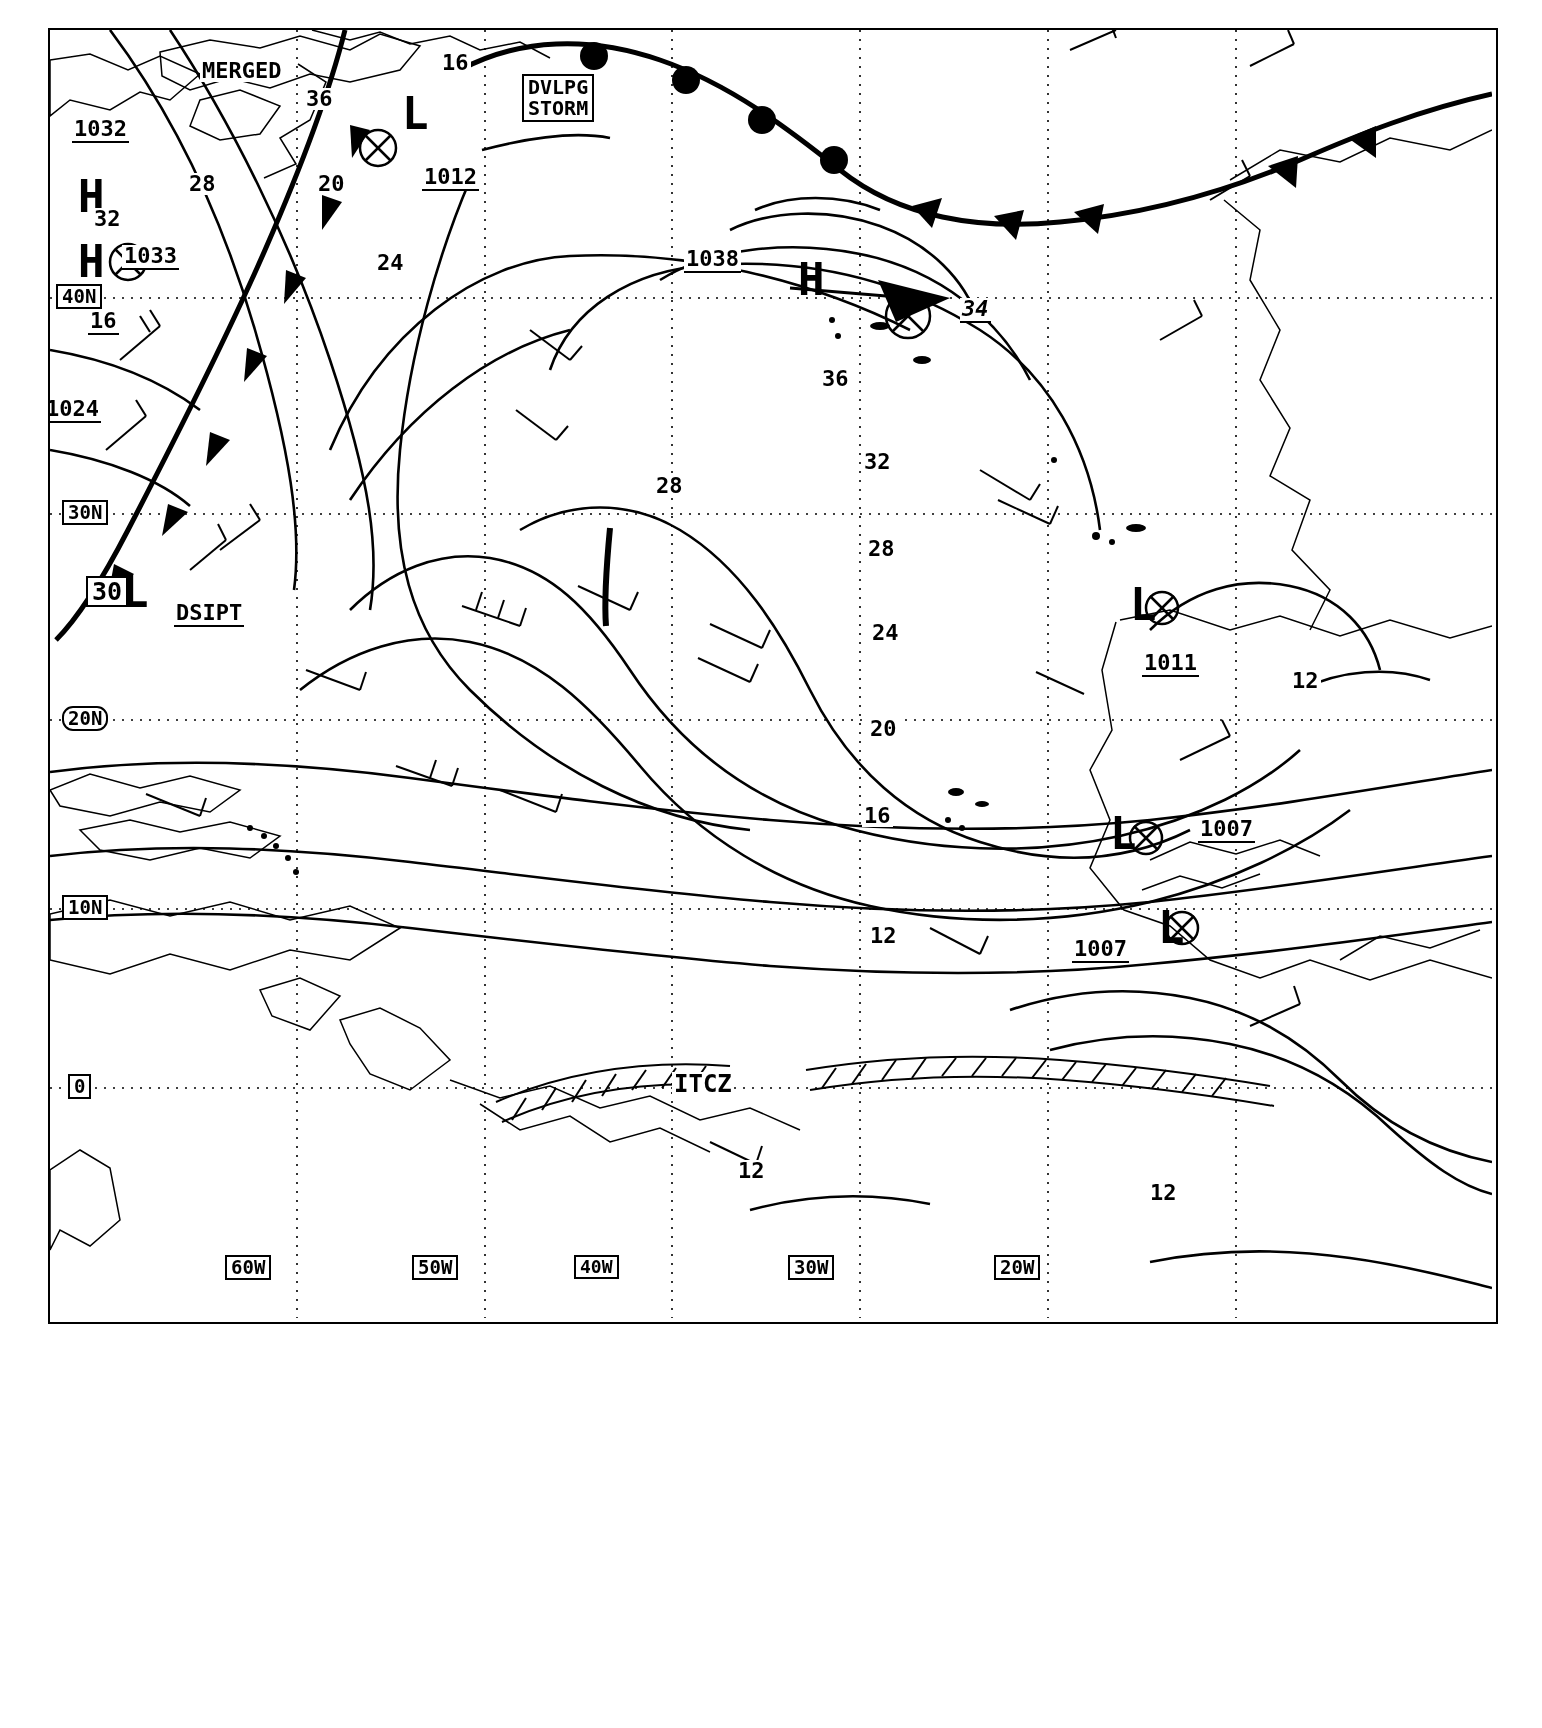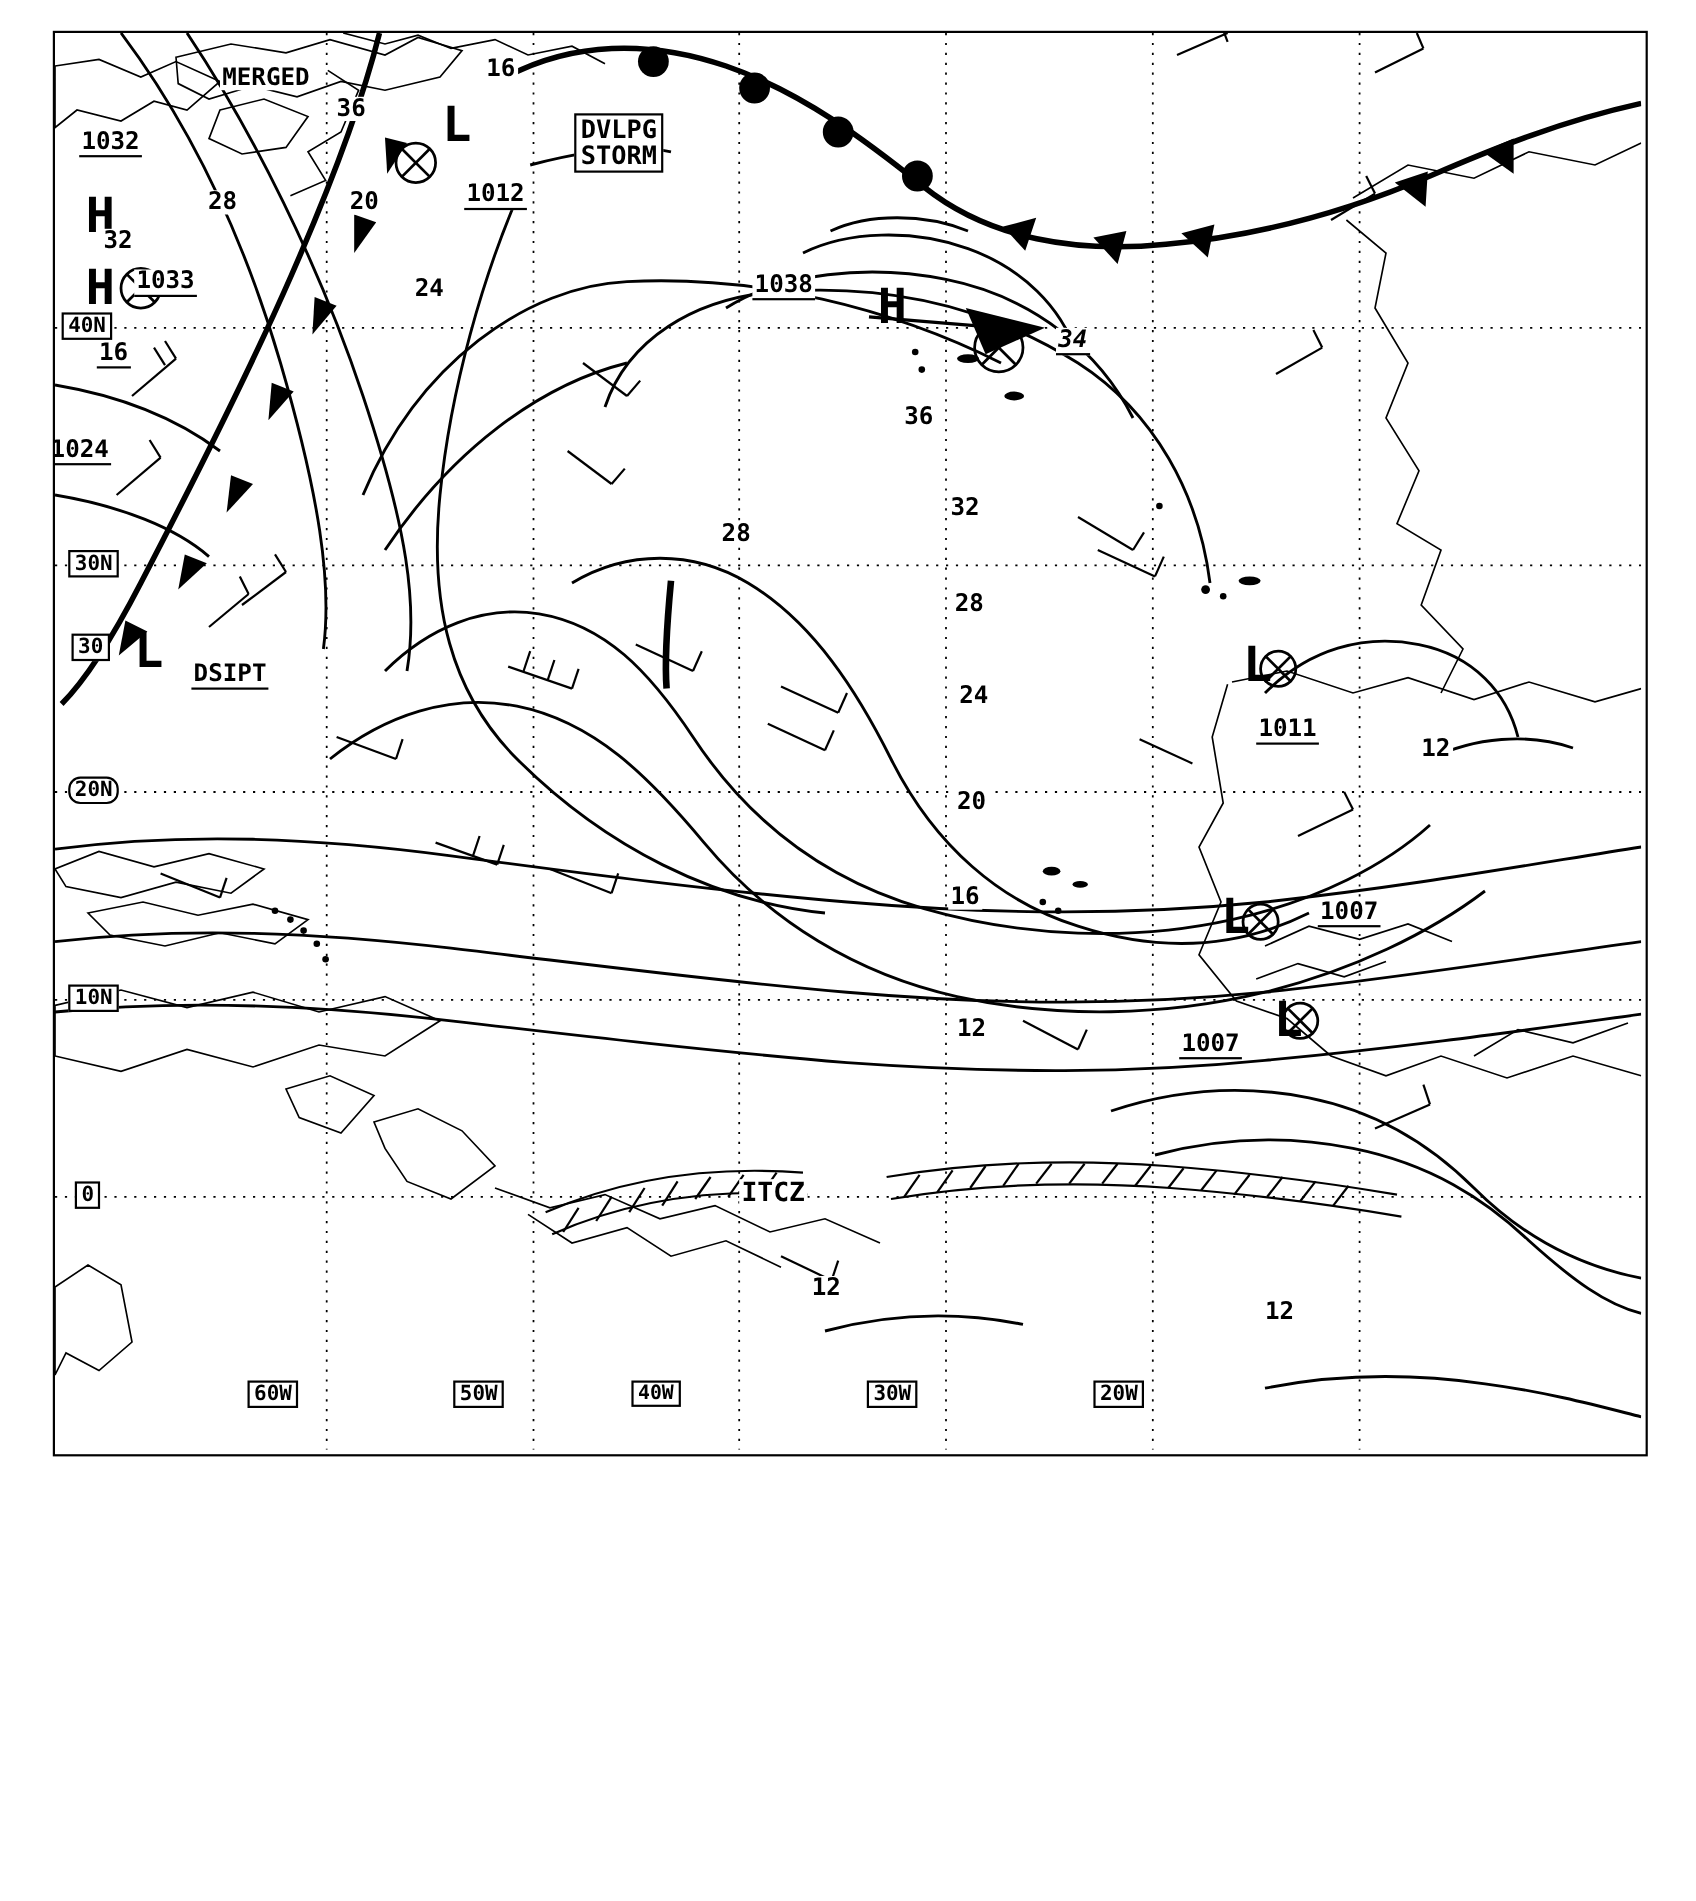--- a/index.html
+++ b/index.html
@@ -307,21 +307,21 @@
     <div class="lbl ul" style="left:72px;top:215px;font-size:22px;">1033</div>
     <div class="lbl ul" style="left:634px;top:218px;font-size:22px;">1038</div>
     <div class="lbl ul" style="left:372px;top:136px;font-size:22px;">1012</div>
     <div class="lbl ul" style="left:128px;top:572px;font-size:19px;">1018</div>
     <div class="lbl ul" style="left:1092px;top:622px;font-size:22px;">1011</div>
     <div class="lbl ul" style="left:1148px;top:788px;font-size:22px;">1007</div>
     <div class="lbl ul" style="left:1022px;top:908px;font-size:22px;">1007</div>
     <div class="lbl ul" style="left:-6px;top:368px;font-size:22px;">1024</div>
 
     <div class="lbl plain" style="left:150px;top:30px;font-size:22px;">MERGED</div>
-    <div class="lbl box" style="left:472px;top:73px;font-size:23px;line-height:1.05;">
+    <div class="lbl box" style="left:472px;top:44px;font-size:20px;line-height:1.05;">
       <div>DVLPG</div>
       <div>STORM</div>
     </div>
     <div class="lbl ul" style="left:124px;top:572px;font-size:22px;">DSIPT</div>
     <div class="lbl plain" style="left:622px;top:1042px;font-size:24px;">ITCZ</div>
 
     <div class="lbl plain" style="left:390px;top:22px;font-size:22px;">16</div>
     <div class="lbl plain" style="left:254px;top:58px;font-size:22px;">36</div>
     <div class="lbl plain" style="left:266px;top:143px;font-size:22px;">20</div>
     <div class="lbl plain" style="left:137px;top:143px;font-size:22px;">28</div>
@@ -345,21 +345,21 @@
     <div class="lbl box" style="left:12px;top:470px;font-size:19px;">30N</div>
     <div class="lbl box" style="left:12px;top:676px;font-size:19px;border-radius:11px;">20N</div>
     <div class="lbl box" style="left:12px;top:865px;font-size:19px;">10N</div>
     <div class="lbl box" style="left:18px;top:1044px;font-size:19px;">0</div>
 
     <div class="lbl box" style="left:175px;top:1225px;font-size:19px;">60W</div>
     <div class="lbl box" style="left:362px;top:1225px;font-size:19px;">50W</div>
     <div class="lbl box" style="left:524px;top:1225px;font-size:18px;">40W</div>
     <div class="lbl box" style="left:738px;top:1225px;font-size:19px;">30W</div>
     <div class="lbl box" style="left:944px;top:1225px;font-size:19px;">20W</div>
-    <div class="lbl box" style="left:15px;top:546px;font-size:19px;">30</div>
+    <div class="lbl box" style="left:36px;top:546px;font-size:25px;">30</div>
   </div>
 
   <div class="footer">
     
     
 
     
 
     
     

